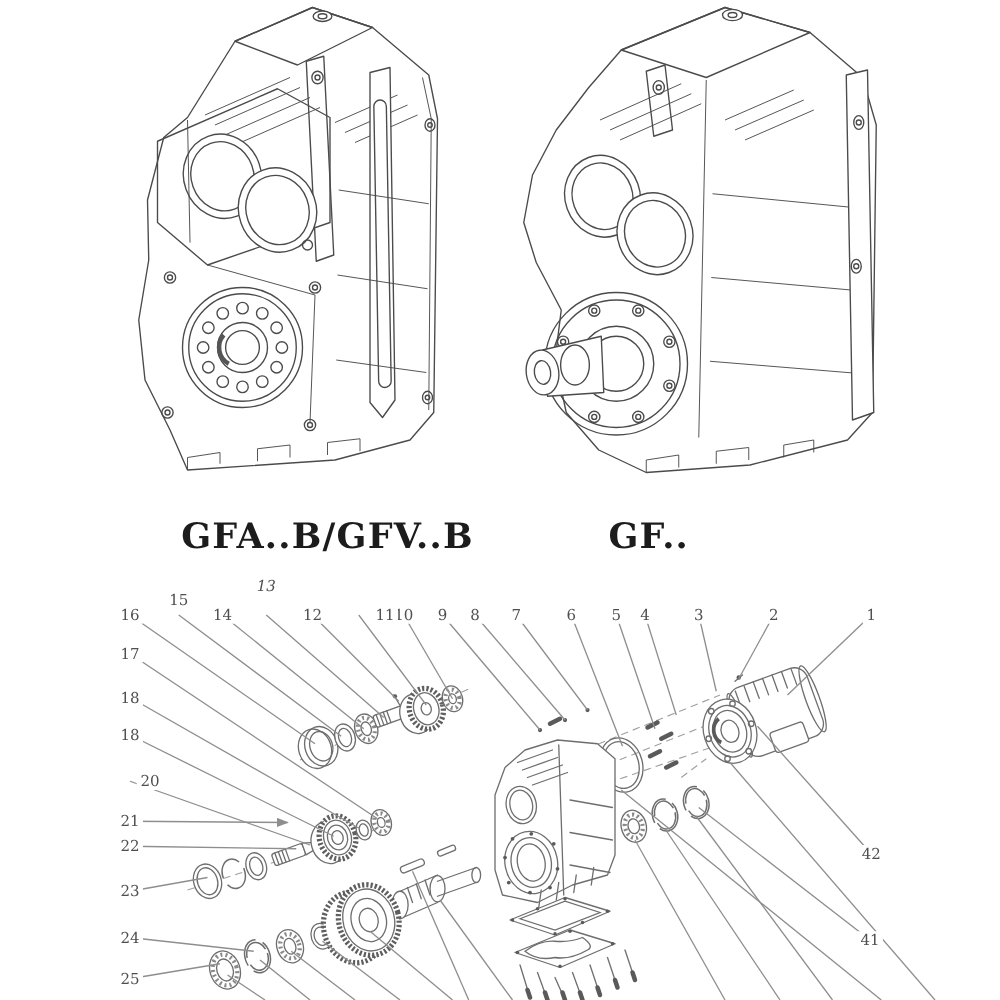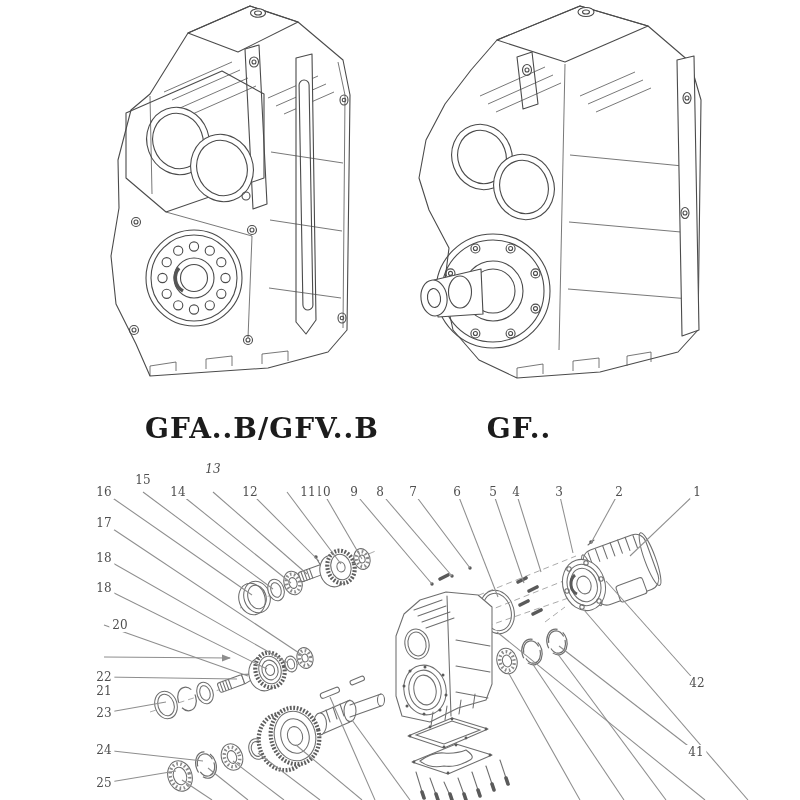--- a/index.html
+++ b/index.html
@@ -440,21 +440,21 @@
       <div class="callout" style="left: 287px; top: 492px; margin-left: 21px;">11</div>
       <div class="callout" style="left: 250px; top: 492px;">12</div>
       <div class="callout" style="left: 213px; top: 469px; font-style: italic;">13</div>
       <div class="callout" style="left: 178px; top: 492px;">14</div>
       <div class="callout" style="left: 143px; top: 480px;">15</div>
       <div class="callout" style="left: 104px; top: 492px;">16</div>
       <div class="callout" style="left: 104px; top: 523px;">17</div>
       <div class="callout" style="left: 104px; top: 558px;">18</div>
       <div class="callout" style="left: 104px; top: 588px;">18</div>
       <div class="callout" style="left: 104px; top: 625px; margin-left: 16px;">20</div>
-      <div class="callout" style="left: 104px; top: 657px; margin-top: 34px;">21</div>
+      <div class="callout" style="left: 104px; top: 657px;">21</div>
       <div class="callout" style="left: 104px; top: 677px;">22</div>
       <div class="callout" style="left: 104px; top: 713px;">23</div>
       <div class="callout" style="left: 104px; top: 750px;">24</div>
       <div class="callout" style="left: 104px; top: 783px;">25</div>
       <div class="callout" style="left: 696px; top: 752px;">41</div>
       <div class="callout" style="left: 697px; top: 683px;">42</div>
     </div>
 </div>
 
 </body></html>

